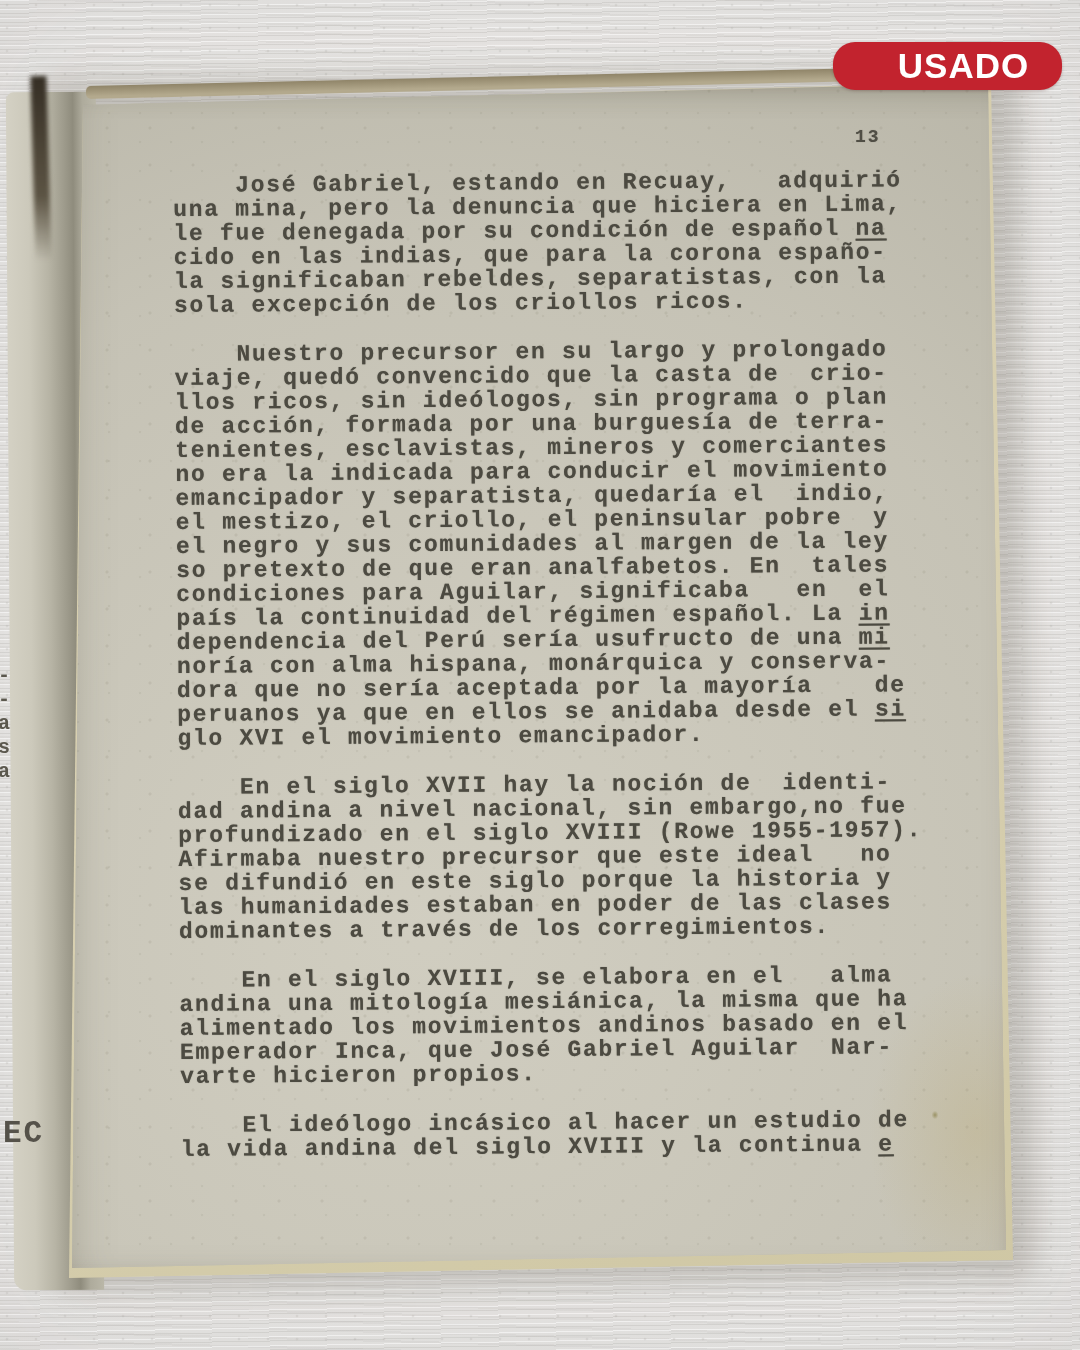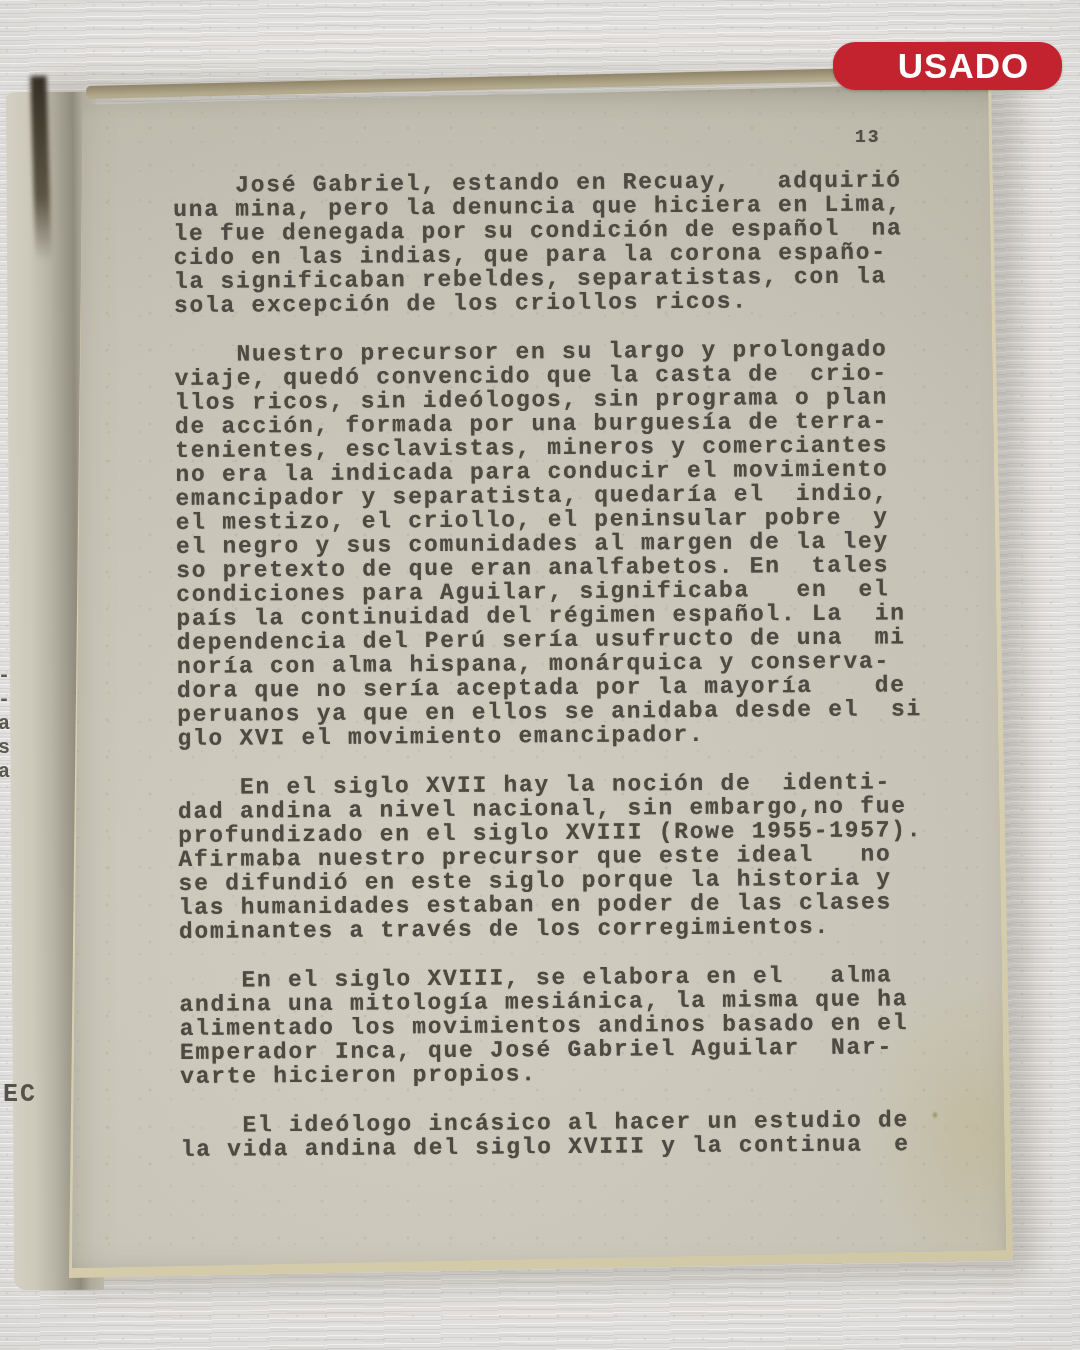--- a/index.html
+++ b/index.html
@@ -67,30 +67,30 @@
     position:absolute;left:118px;top:96px;width:770px;
     transform:rotate(-0.45deg);transform-origin:left top;
   }
   .para + .para{margin-top:25px;}
   .line{
     white-space:pre;
     font-family:"Liberation Mono","DejaVu Sans Mono",monospace;
     font-weight:700;font-size:23px;line-height:24px;letter-spacing:1.7px;
     color:#4c4a41;text-shadow:0 0 1px rgba(70,68,58,0.55);
   }
-  .line .u{text-decoration-thickness:2px;text-underline-offset:4px;margin-left:16px;}
+  .line .u{text-decoration:underline;text-decoration-thickness:2px;text-underline-offset:4px;}
   .edge-fragments{
     position:absolute;left:-2px;top:664px;width:18px;
     font-family:"Liberation Mono","DejaVu Sans Mono",monospace;
     font-weight:700;font-size:20px;line-height:24px;color:#5b584e;
   }
   .edge-stamp{
-    position:absolute;left:3px;top:1080px;
+    position:absolute;left:3px;top:1116px;
     font-family:"Liberation Mono","DejaVu Sans Mono",monospace;
-    font-weight:700;font-size:25px;letter-spacing:2px;color:#55524a;
+    font-weight:700;font-size:31px;letter-spacing:2px;color:#55524a;
   }
   .usado-badge{
     position:absolute;left:833px;top:42px;width:197px;height:48px;
     border-radius:22px;display:flex;align-items:center;justify-content:center;
     font-family:"Liberation Sans",sans-serif;font-weight:700;font-size:35px;
     letter-spacing:1px;z-index:10;
     box-shadow:0 1px 3px rgba(60,20,20,0.25);
     padding-left:32px;
   }
 </style>

